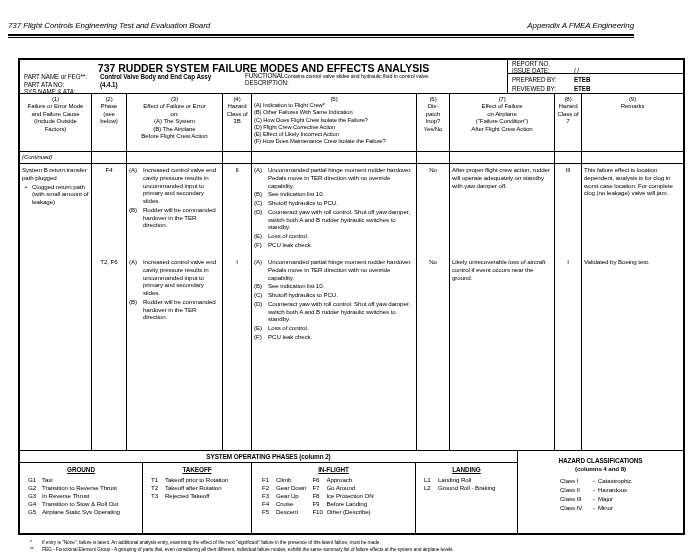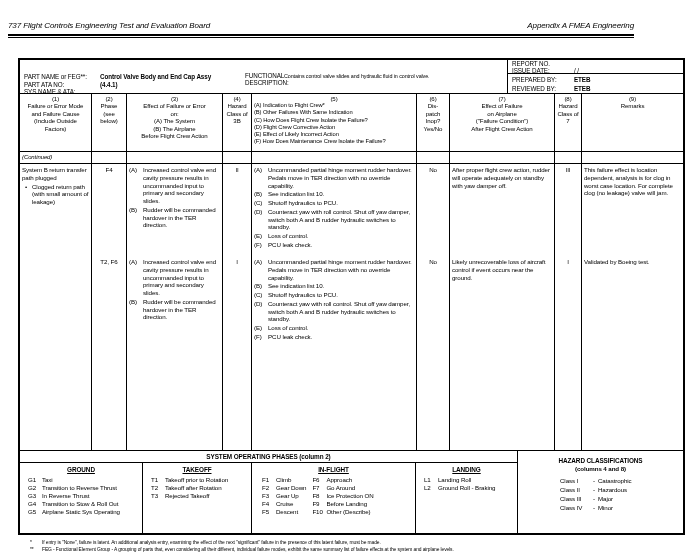--- a/index.html
+++ b/index.html
@@ -98,20 +98,21 @@
     <span>737 Flight Controls Engineering Test and Evaluation Board</span>
     <span>Appendix A   FMEA Engineering</span>
   </div>
   <div class="rule1"></div>
   <div class="rule2"></div>
 
   <div class="sheet">
 
     <div class="title-block">
       <div class="tb-left">
+        <div class="sheet-title">737 RUDDER SYSTEM FAILURE MODES AND EFFECTS ANALYSIS</div>
         <span class="tb-lbl" style="left:4px; top:13px;">PART NAME or FEG**:</span>
         <span class="tb-val" style="left:80px; top:13px;">Control Valve Body and End Cap Assy</span>
         <span class="tb-lbl" style="left:4px; top:20.5px;">PART ATA NO:</span>
         <span class="tb-val" style="left:80px; top:20.5px;">(4.4.1)</span>
         <span class="tb-lbl" style="left:4px; top:27.5px;">SYS NAME &amp; ATA:</span>
         <span class="fn-lbl">FUNCTIONAL
 DESCRIPTION:</span>
         <span class="fn-val">Contains control valve slides and hydraulic fluid in control valve.</span>
       </div>
       <div class="tb-right">

